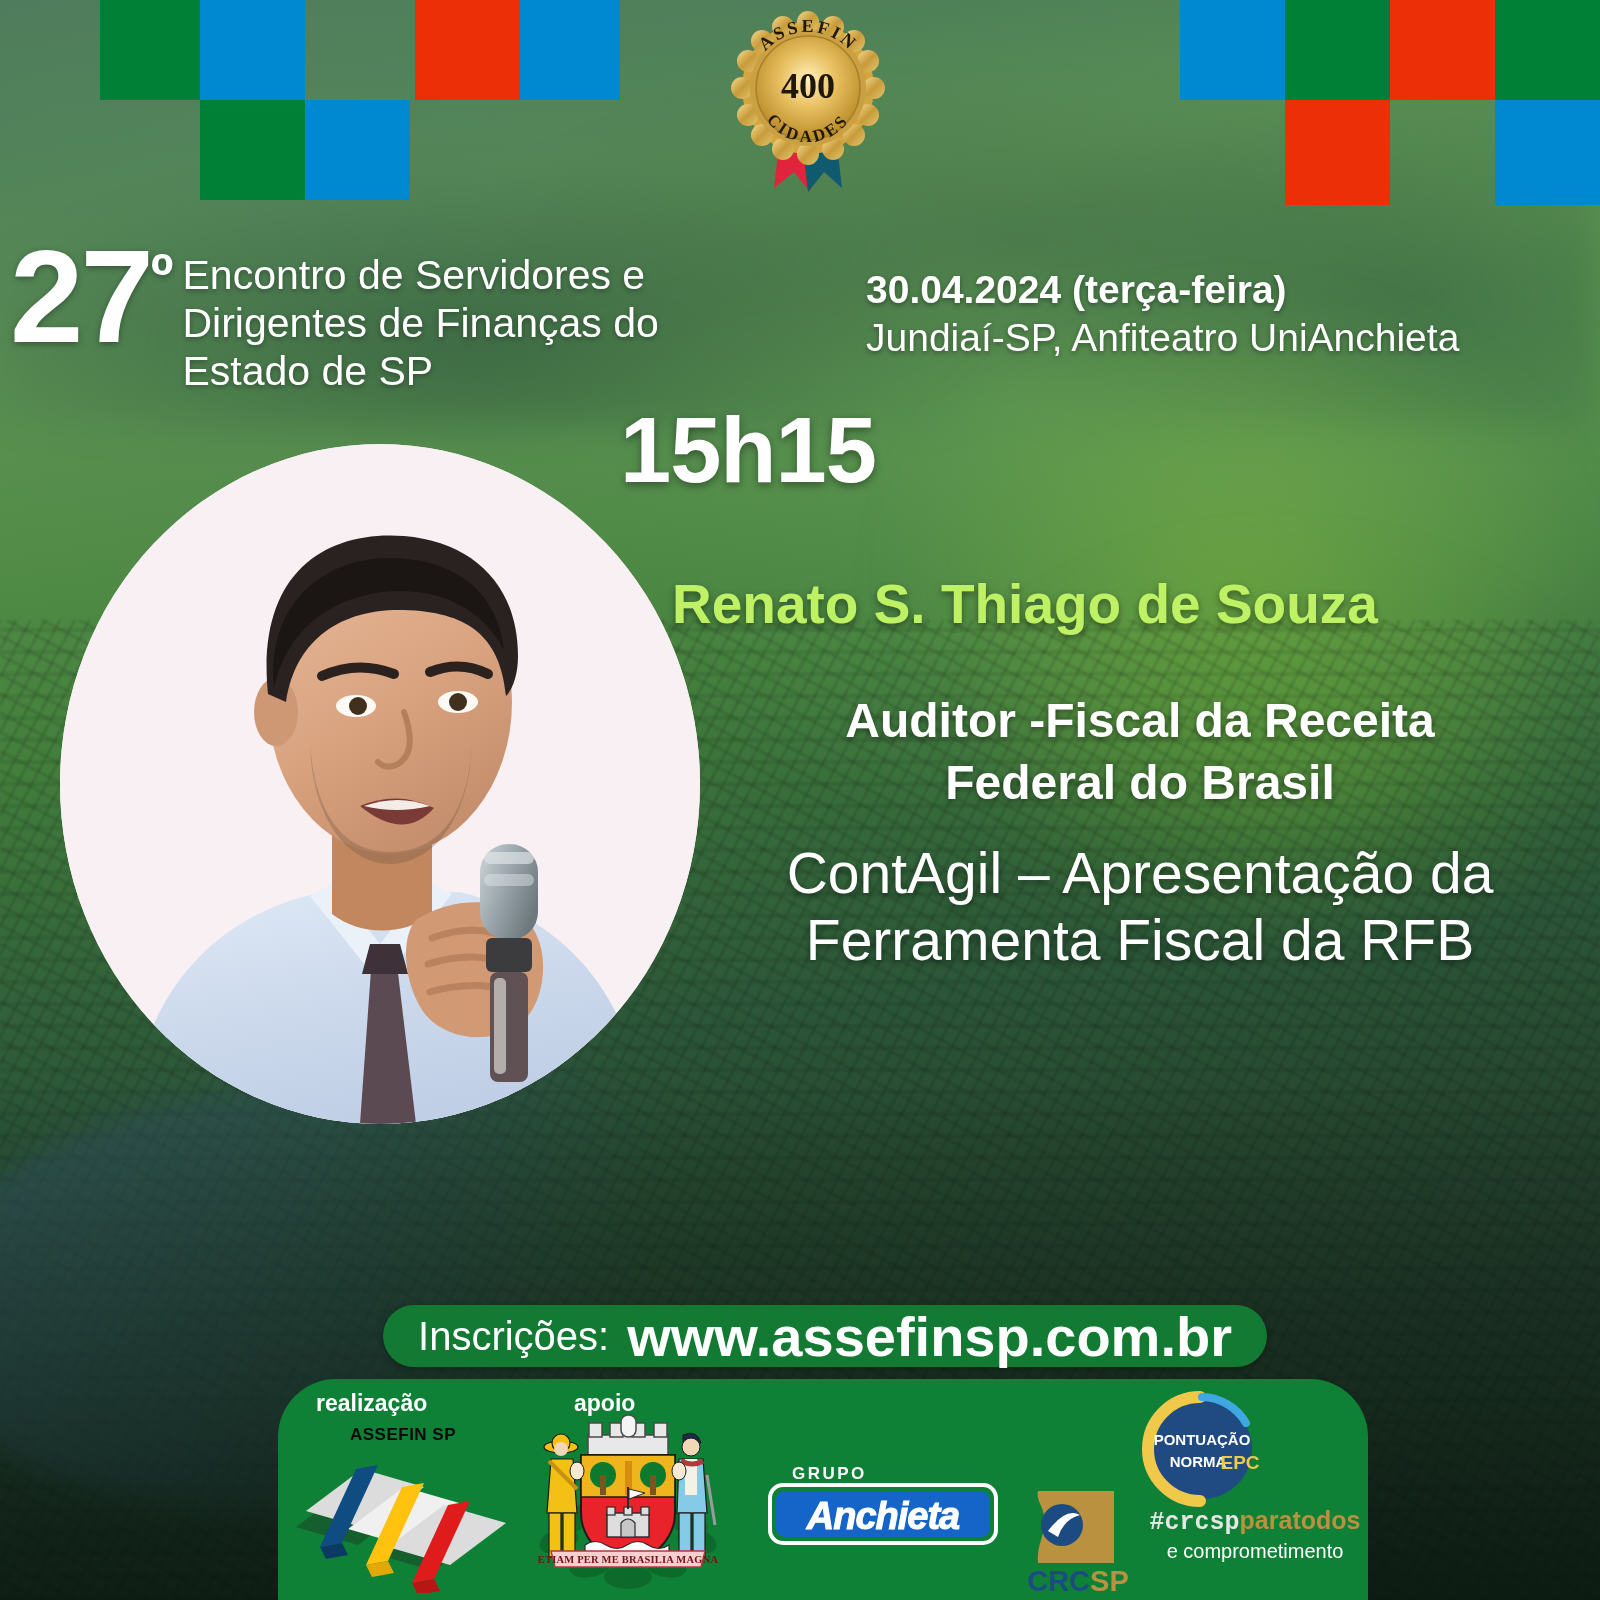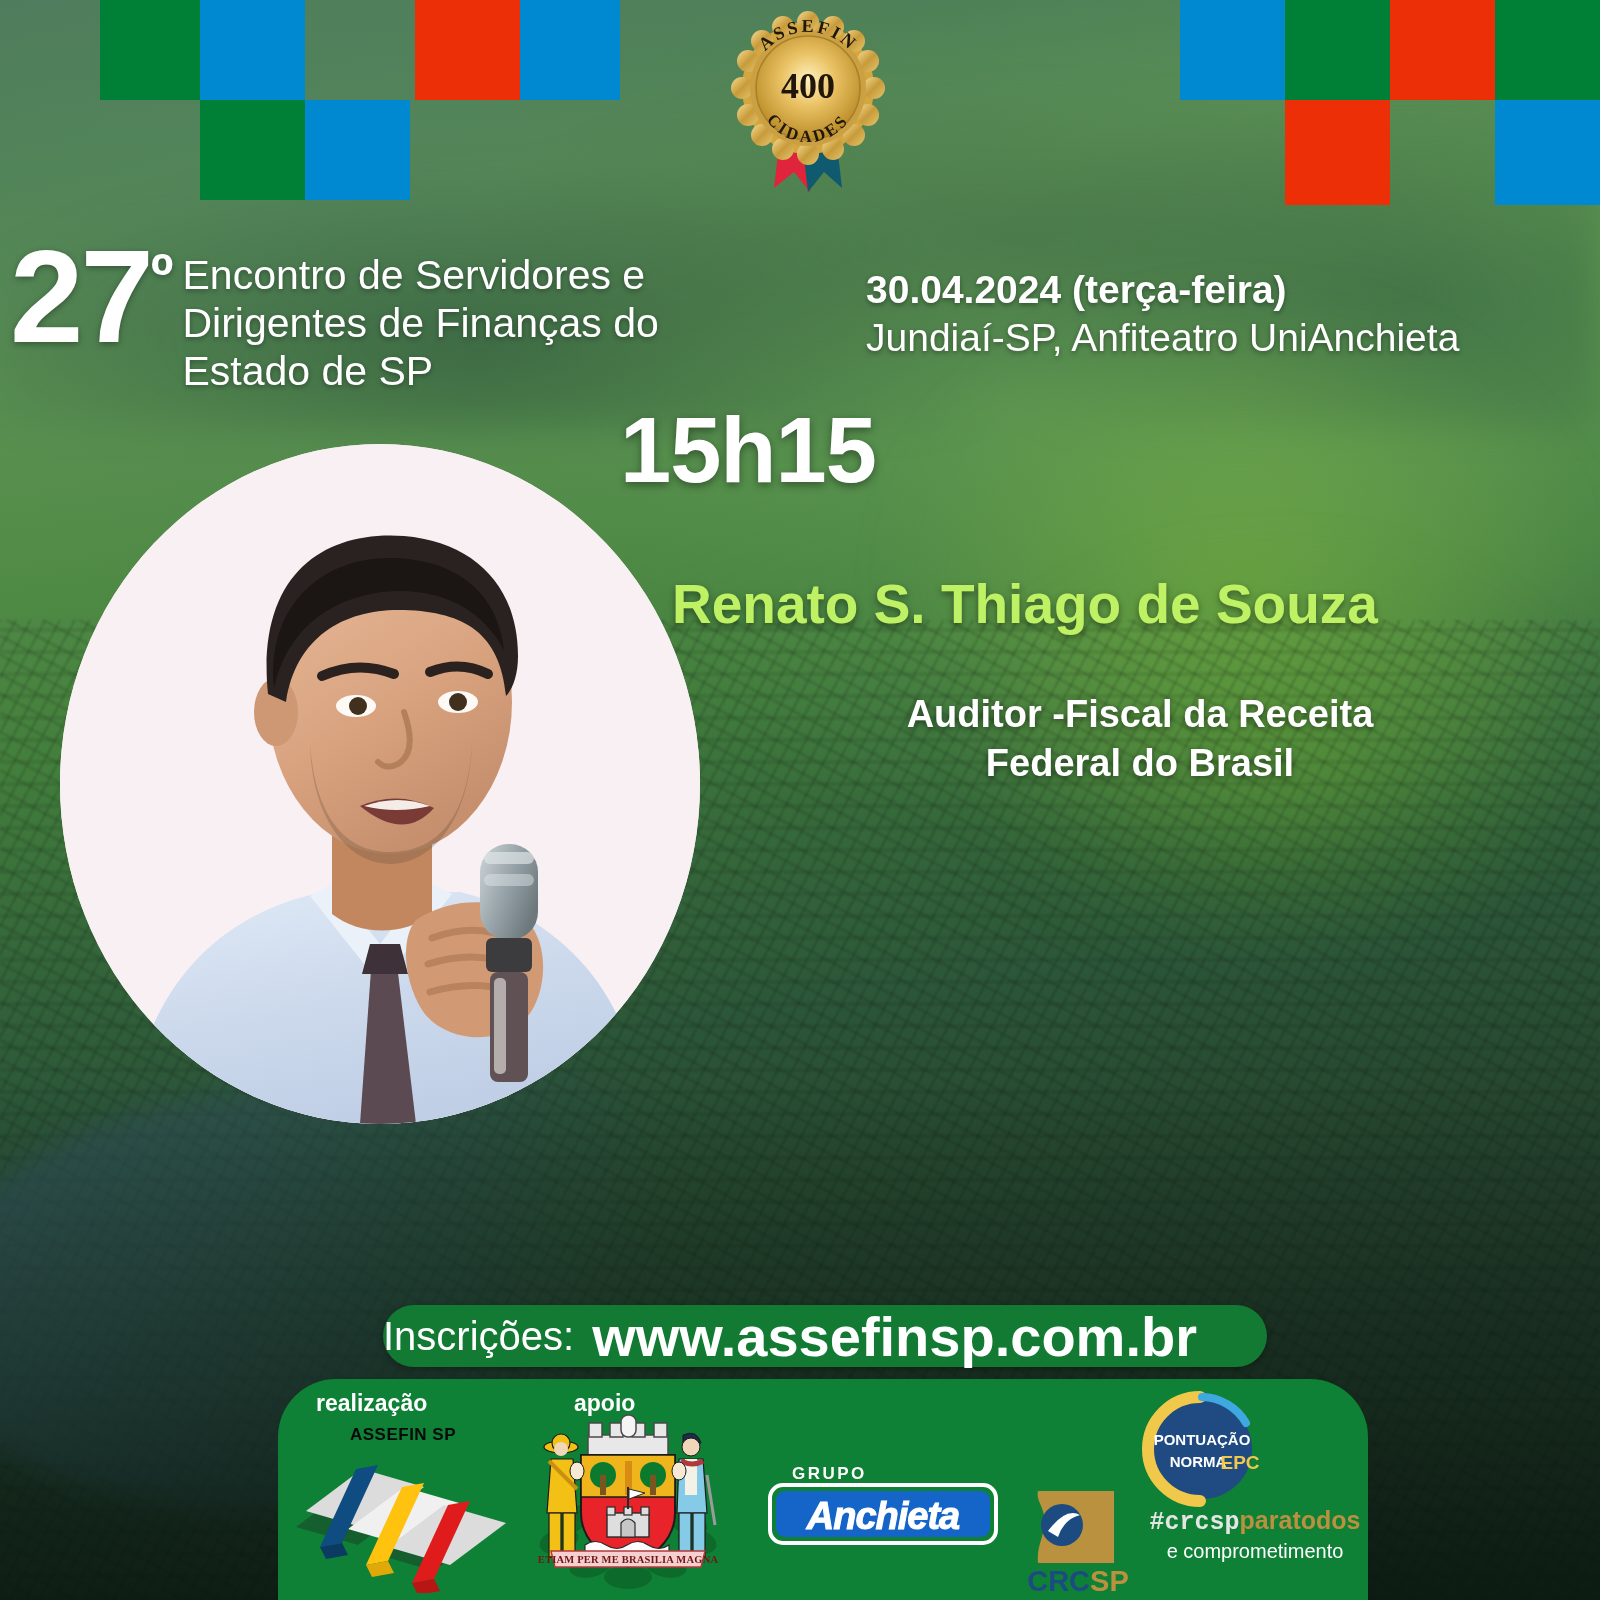--- a/index.html
+++ b/index.html
@@ -160,21 +160,21 @@
     font-weight: 700;
     color: #bef264;
     text-shadow: 0 3px 7px rgba(0,0,0,0.42);
     white-space: nowrap;
   }
   .speaker-role {
     position: absolute;
     left: 700px; top: 690px;
     width: 880px;
     text-align: center;
-    font-size: 38px;
+    font-size: 48px;
     font-weight: 700;
     line-height: 1.3;
     color: #ffffff;
     text-shadow: 0 2px 6px rgba(0,0,0,0.42);
   }
   .talk-title {
     position: absolute;
     left: 690px; top: 840px;
     width: 900px;
     text-align: center;
@@ -187,21 +187,21 @@
 
   
   .pill {
     position: absolute;
     left: 383px; top: 1305px;
     width: 884px; height: 62px;
     background: #137a33;
     border-radius: 32px;
     display: flex;
     align-items: center;
-    justify-content: flex-start;
+    justify-content: center;
     box-shadow: 0 2px 7px rgba(0,0,0,0.3);
   }
   .pill-label { font-size: 40px; color: #ffffff; font-weight: 400; }
   .pill-url { font-size: 56px; color: #ffffff; font-weight: 700; margin-left: 18px; }
 
   
   .sponsors {
     position: absolute;
     left: 278px; top: 1379px;
     width: 1090px; height: 221px;
@@ -400,20 +400,21 @@
       <rect x="430" y="528" width="38" height="110" rx="8" fill="#5f5154"></rect>
       <rect x="434" y="534" width="12" height="96" rx="5" fill="#d9d4d2" opacity="0.7"></rect>
     </svg>
   </div>
 
   <div class="speaker-name">Renato S. Thiago de Souza</div>
   <div class="speaker-role">
     <div>Auditor -Fiscal da Receita</div>
     <div>Federal do Brasil</div>
   </div>
+  <div class="talk-title">ContAgil – Apresentação da Ferramenta Fiscal da RFB</div>
 
   <div class="pill">
     <span class="pill-label">Inscrições:</span>
     <span class="pill-url">www.assefinsp.com.br</span>
   </div>
 
   <div class="sponsors">
 
     <div class="sp-cap cap-realizacao">realização</div>
     <div class="sp-cap cap-apoio">apoio</div>

